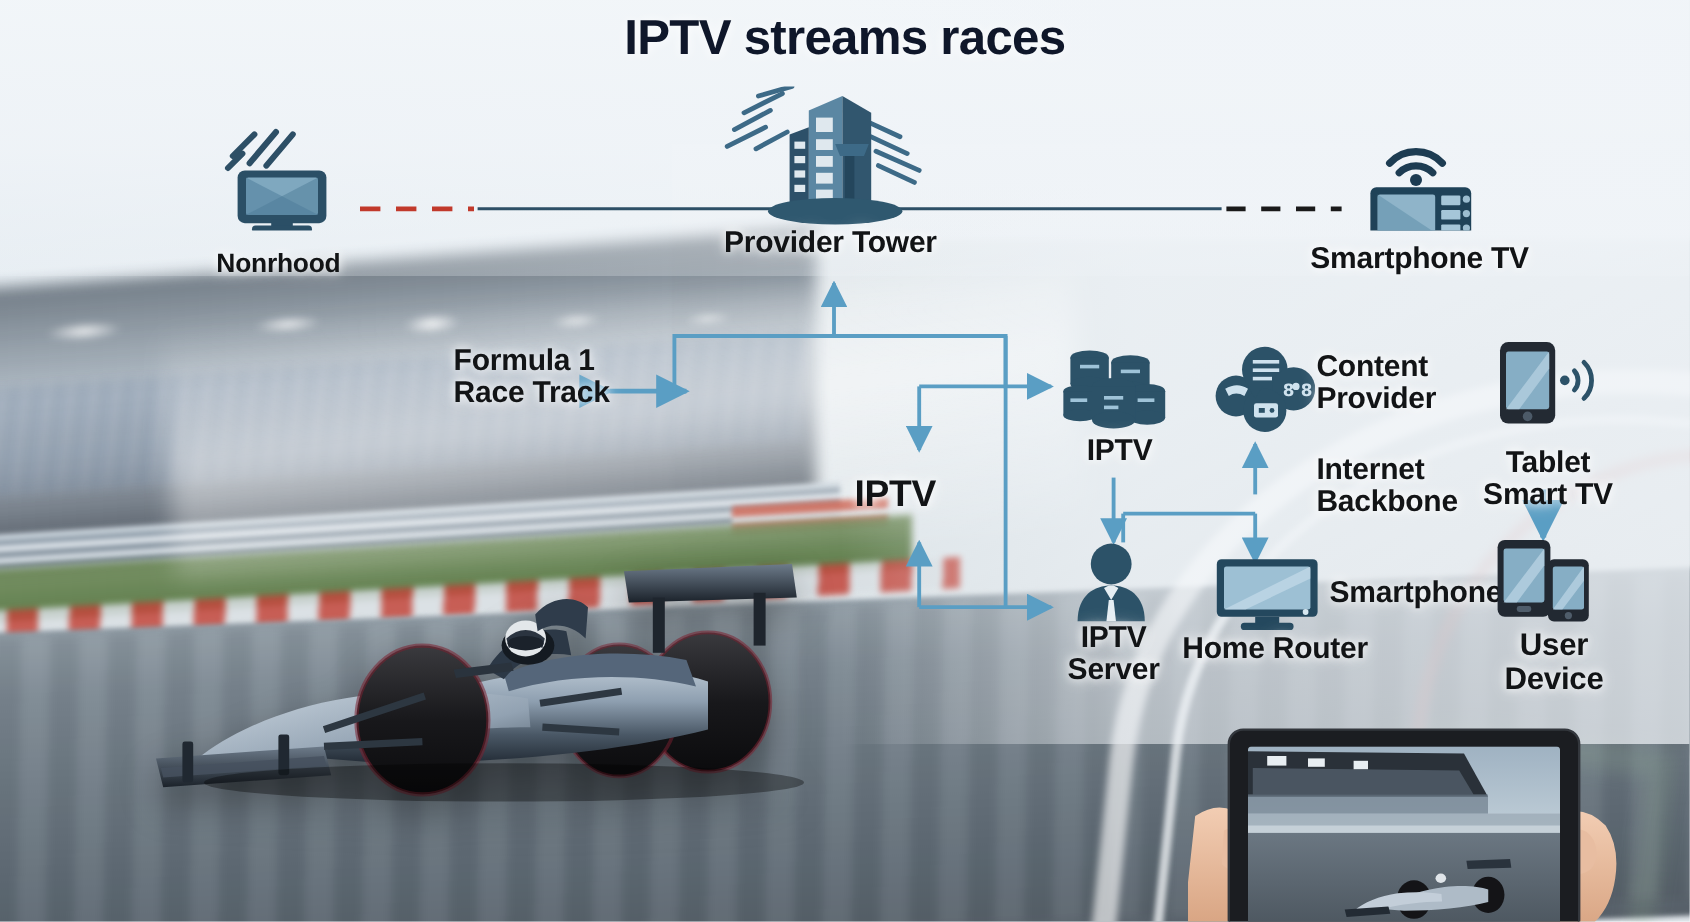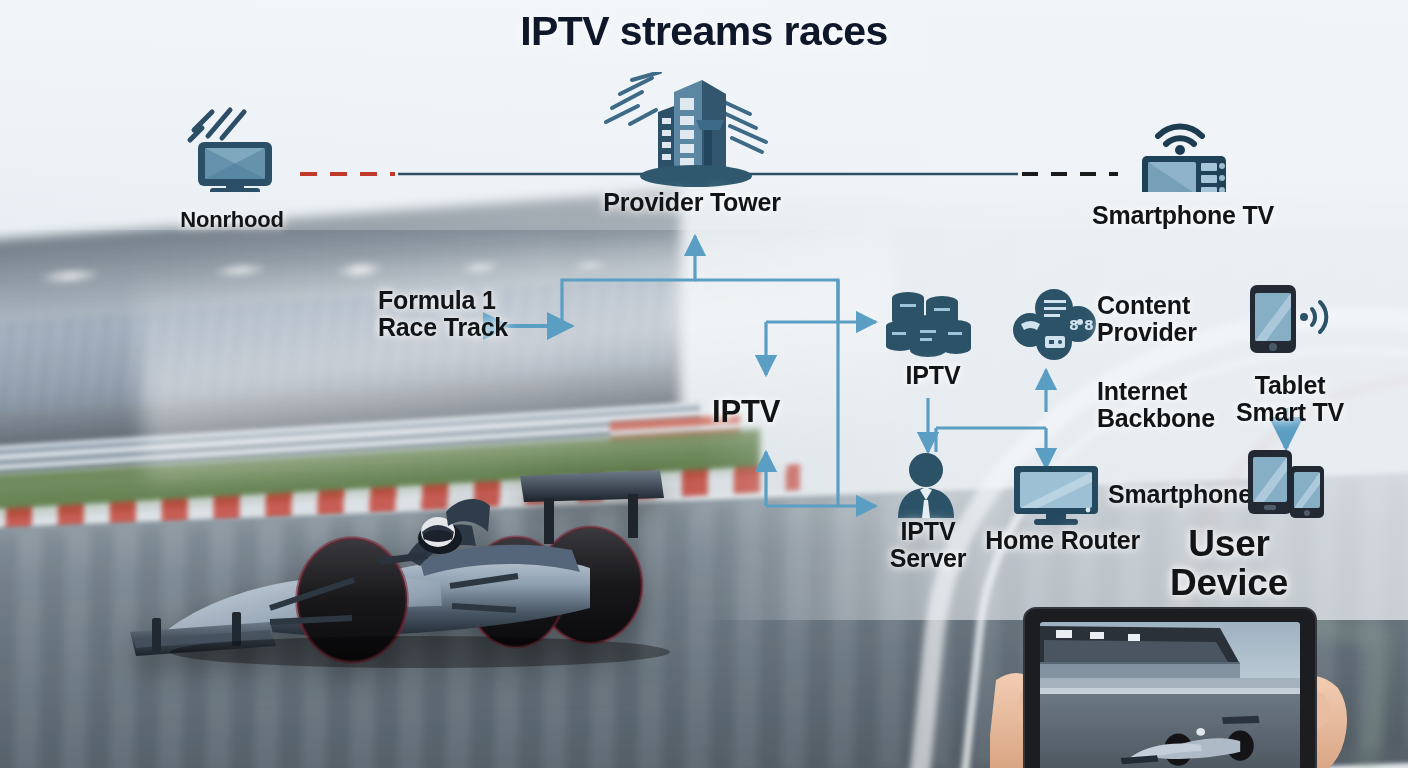--- a/index.html
+++ b/index.html
@@ -525,16 +525,16 @@
       <rect x="2" y="0" width="44" height="64" rx="6" fill="#222932"></rect>
       <rect x="7" y="7" width="34" height="45" rx="2" fill="#86aec5"></rect>
       <path d="M7 52 L41 7 L41 21 L18 52 Z" fill="#bcd5e4" opacity=".72"></path>
       <rect x="18" y="55" width="12" height="5" rx="2" fill="#4f5d6b"></rect>
       <rect x="44" y="16" width="34" height="52" rx="5" fill="#222932"></rect>
       <rect x="48" y="22" width="26" height="36" rx="2" fill="#86aec5"></rect>
       <path d="M48 58 L74 22 L74 34 L56 58 Z" fill="#bcd5e4" opacity=".72"></path>
       <circle cx="61" cy="63" r="3" fill="#4f5d6b"></circle>
     </svg>
   </div>
-  <div class="lbl" style="left:1154px;top:524px;width:150px;text-align:center;font-size:37px;">User
+  <div class="lbl" style="left:1220px;top:524px;width:150px;text-align:center;font-size:26px;">User
 Device</div>
 
 </div>
 
 </body></html>

